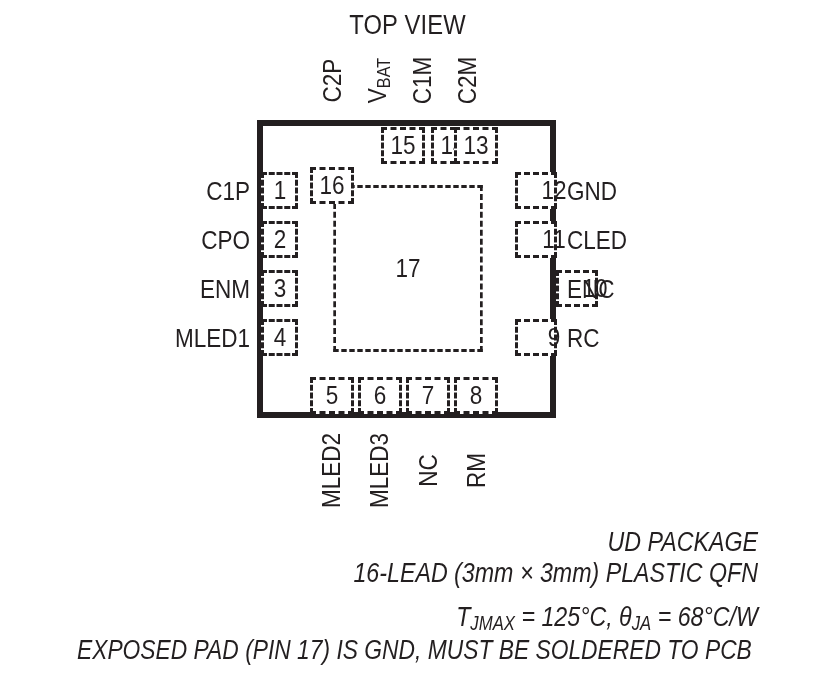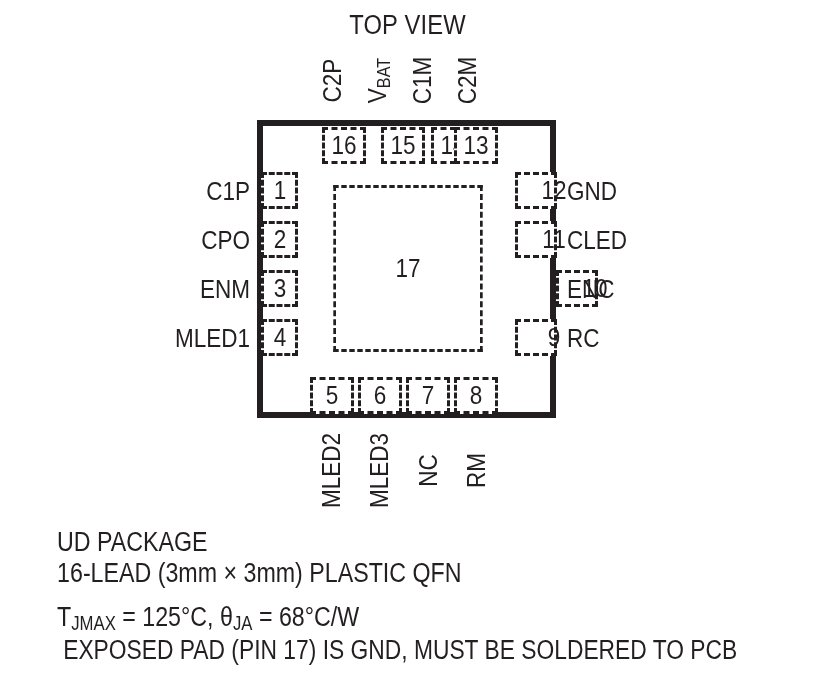--- a/index.html
+++ b/index.html
@@ -89,21 +89,22 @@
   sub {
     font-size: 0.72em;
     vertical-align: baseline;
     position: relative;
     top: 0.22em;
   }
 
   
   #caption-block {
     left: 0; right: 0; top: 527px;
-    text-align: left;
+    text-align: right;
+    font-style: italic;
   }
   .cap-line { font-size: 27px; line-height: 31px; transform: scaleX(0.86); }
   .cap-line.thermal { margin-top: 13px; }
   .cap-line.wide { transform: scaleX(0.845); }
 </style>
 </head>
 <body>
 
 <div class="abs" id="top-view-title">
   <span>TOP VIEW</span>
@@ -121,21 +122,21 @@
 <div class="abs label-vert ctr" style="left:433px; top:46px; width:68px; height:68px;">
   <span class="vtxt"><span>C2M</span></span>
 </div>
 
 <div class="abs" id="package-body"></div>
 
 <div class="abs ctr" id="exposed-pad">
   <span>17</span>
 </div>
 
-<div class="abs pin-pad pad-top ctr" style="left:322px;">
+<div class="abs pin-pad pad-top ctr" style="left:310px;margin-top:40px;">
   <span>16</span>
 </div>
 <div class="abs pin-pad pad-top ctr" style="left:350px;margin-left:31px;">
   <span>15</span>
 </div>
 <div class="abs pin-pad pad-top ctr" style="left:406px;margin-left:25px;">
   <span>14</span>
 </div>
 <div class="abs pin-pad pad-top ctr" style="left:454px;">
   <span>13</span>

